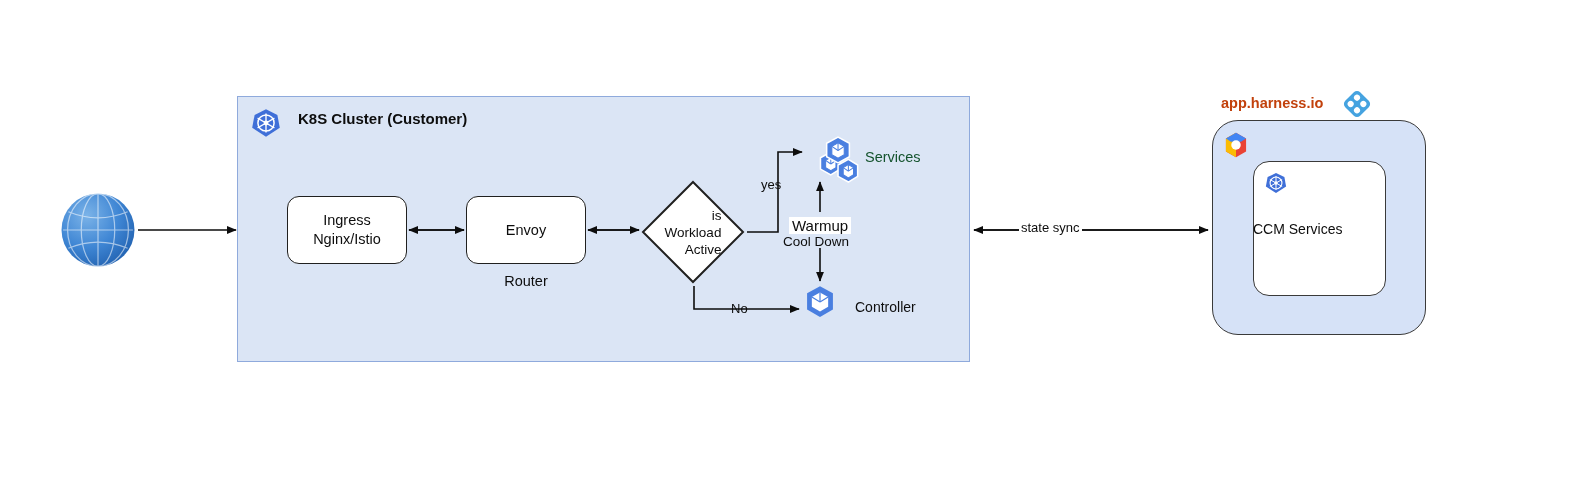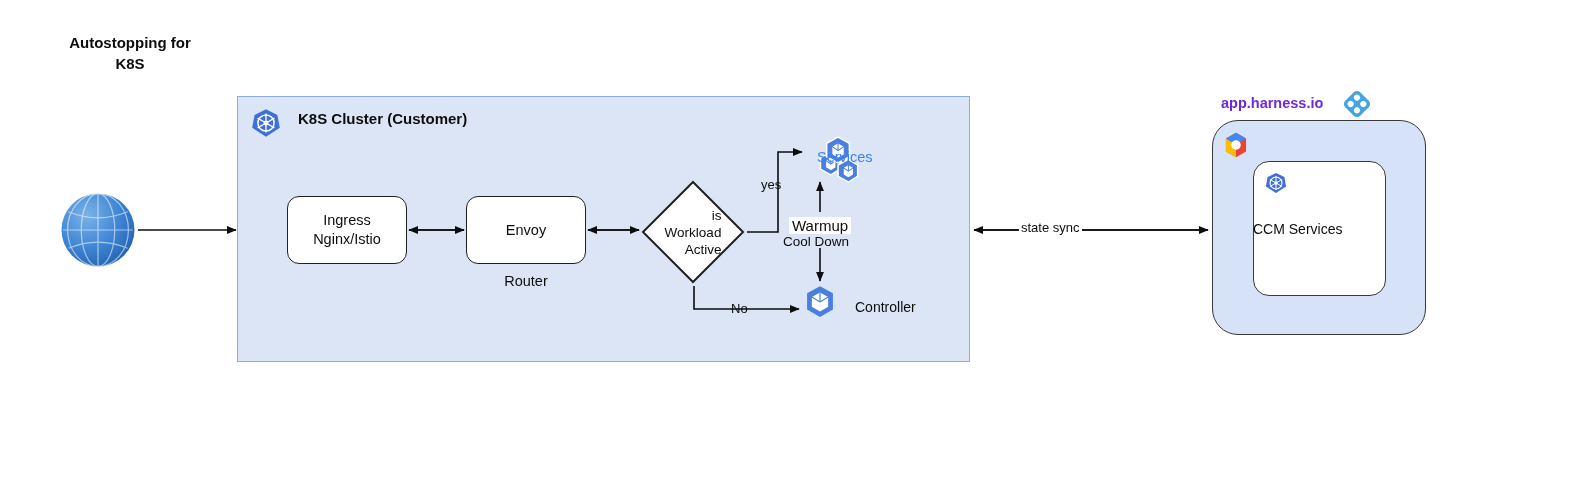--- a/index.html
+++ b/index.html
@@ -90,27 +90,27 @@
     left: 789px; top: 217px;
     font-size: 15px; color: #0d0d0d;
     background: #ffffff; padding: 0 3px;
   }
   #cooldown-label {
     left: 783px; top: 234px;
     font-size: 13.5px; color: #0d0d0d;
   }
 
   
-  #services-label { left: 817px; top: 149px; font-size: 14.5px; color: #3b82f6; }
+  #services-label { left: 865px; top: 149px; font-size: 14.5px; color: #14532d; }
   #controller-label { left: 855px; top: 299px; font-size: 14px; color: #0d0d0d; }
 
   
   #harness-title {
     left: 1221px; top: 95px;
-    font-size: 14.5px; font-weight: bold; color: #6d28d9;
+    font-size: 14.5px; font-weight: bold; color: #c2410c;
   }
   #harness-logo { left: 1341px; top: 88px; width: 32px; height: 32px; }
   #harness-outer {
     left: 1212px; top: 120px; width: 214px; height: 215px;
     background: #d6e2f7;
     border: 1.4px solid #3a3a3a;
     border-radius: 26px;
   }
   #gcp-logo { left: 1222px; top: 131px; width: 28px; height: 28px; }
   #ccm-box {
@@ -131,22 +131,20 @@
   #cluster-k8s-logo { left: 251px; top: 108px; width: 30px; height: 30px; }
 
   
   #edges { left: 0; top: 0; width: 1576px; height: 500px; pointer-events: none; }
 </style>
 </head>
 <body>
 
 <div id="canvas">
 
-  <div class="abs" id="diagram-title">Autostopping for
-K8S</div>
 
   <div class="abs" id="k8s-cluster"></div>
 
   <svg class="abs" id="cluster-k8s-logo" viewBox="0 0 100 100">
     <polygon points="50,4 88,23 96,66 50,96 4,66 12,23" fill="#3f6fd8"></polygon>
     <circle cx="50" cy="50" r="27" fill="none" stroke="#ffffff" stroke-width="5"></circle>
     <circle cx="50" cy="50" r="8" fill="#ffffff"></circle>
     <g stroke="#ffffff" stroke-width="4.5">
       <line x1="50" y1="50" x2="50" y2="18"></line>
       <line x1="50" y1="50" x2="78" y2="34"></line>

